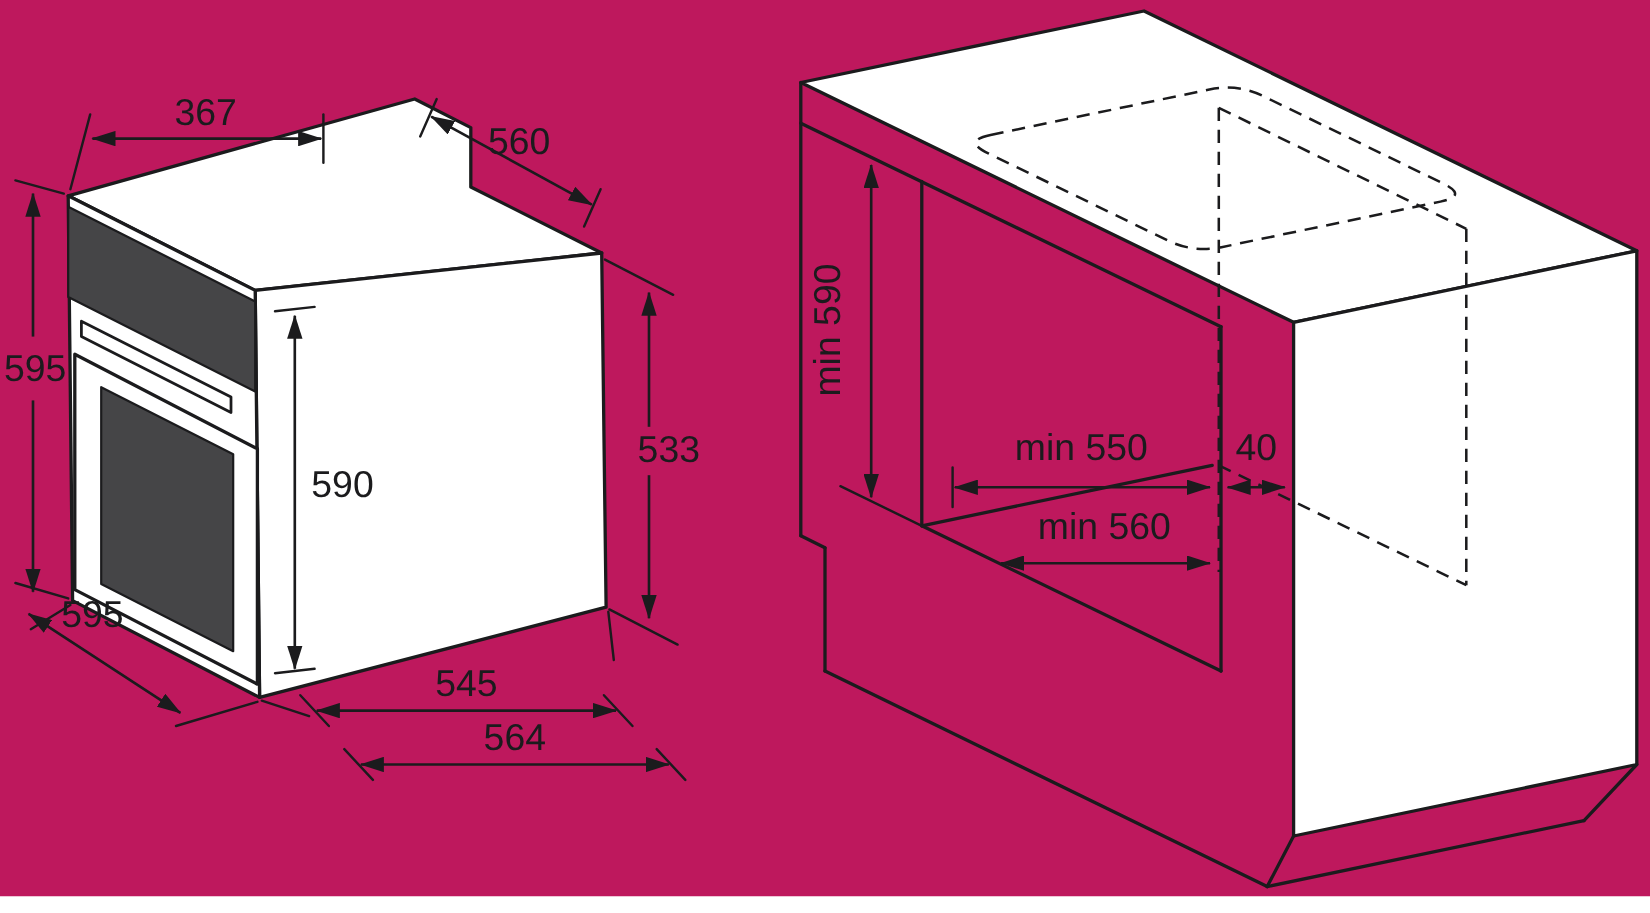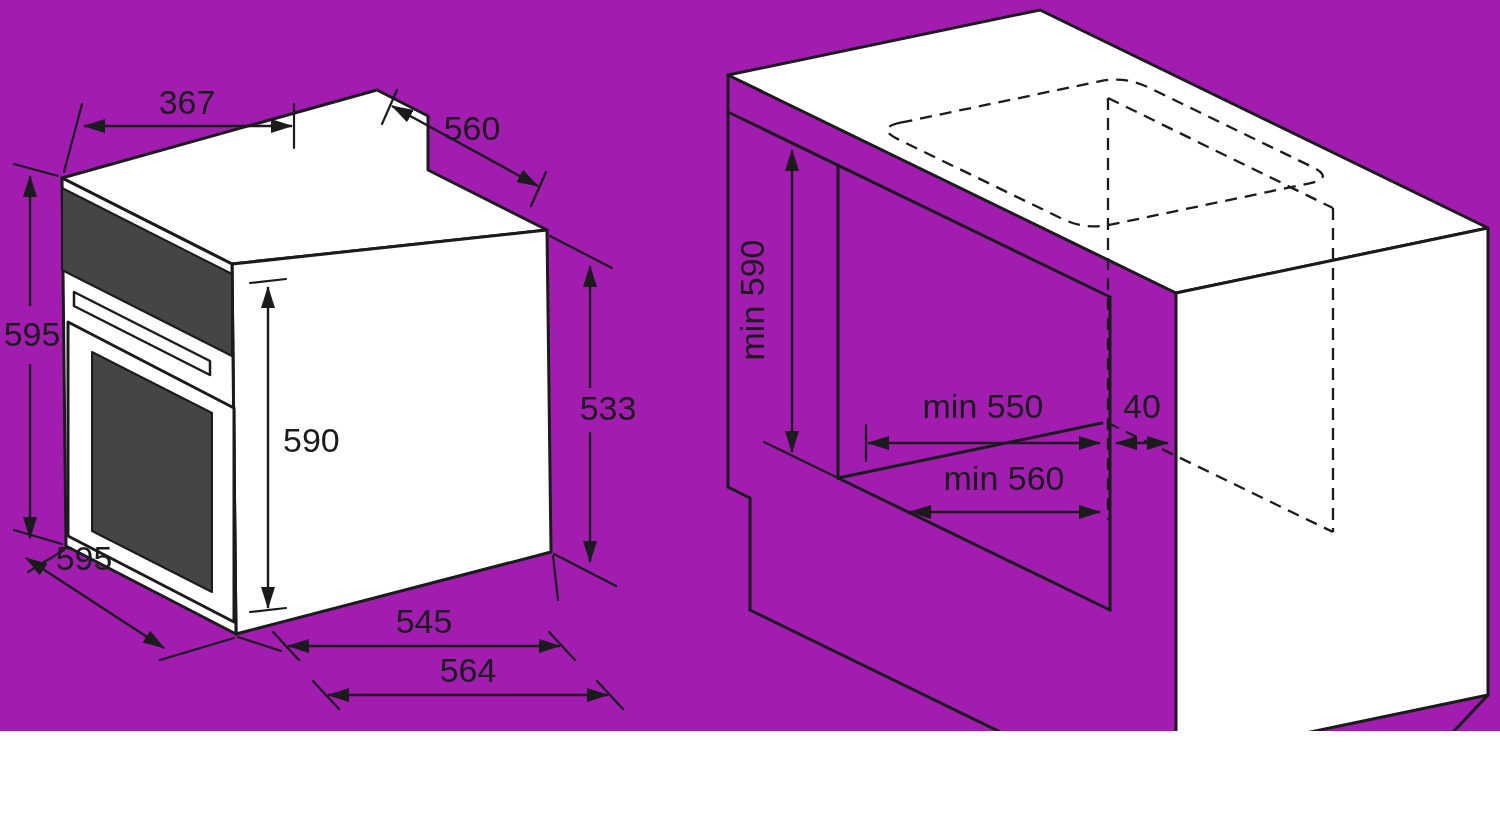--- a/index.html
+++ b/index.html
@@ -1,17 +1,17 @@
 <!DOCTYPE html>
 <html><head>
 <meta charset="utf-8">
 <style>
   html,body{margin:0;padding:0;background:#ffffff;}
   .stage{
-    width:1500px;height:731px;position:relative;background:#a21caf;
+    width:1500px;height:815px;position:relative;background:#be185d;
     font-family:"Liberation Sans", sans-serif;
   }
   svg{display:block;}
   svg text{
     font-family:"Liberation Sans", sans-serif;
     font-size:34px;
     fill:#1b1b1d;
   }
   .outline{fill:#ffffff;stroke:#1b1b1d;stroke-width:3;stroke-linejoin:round;}
   .lineonly{fill:none;stroke:#1b1b1d;stroke-width:3;stroke-linejoin:round;stroke-linecap:round;}

